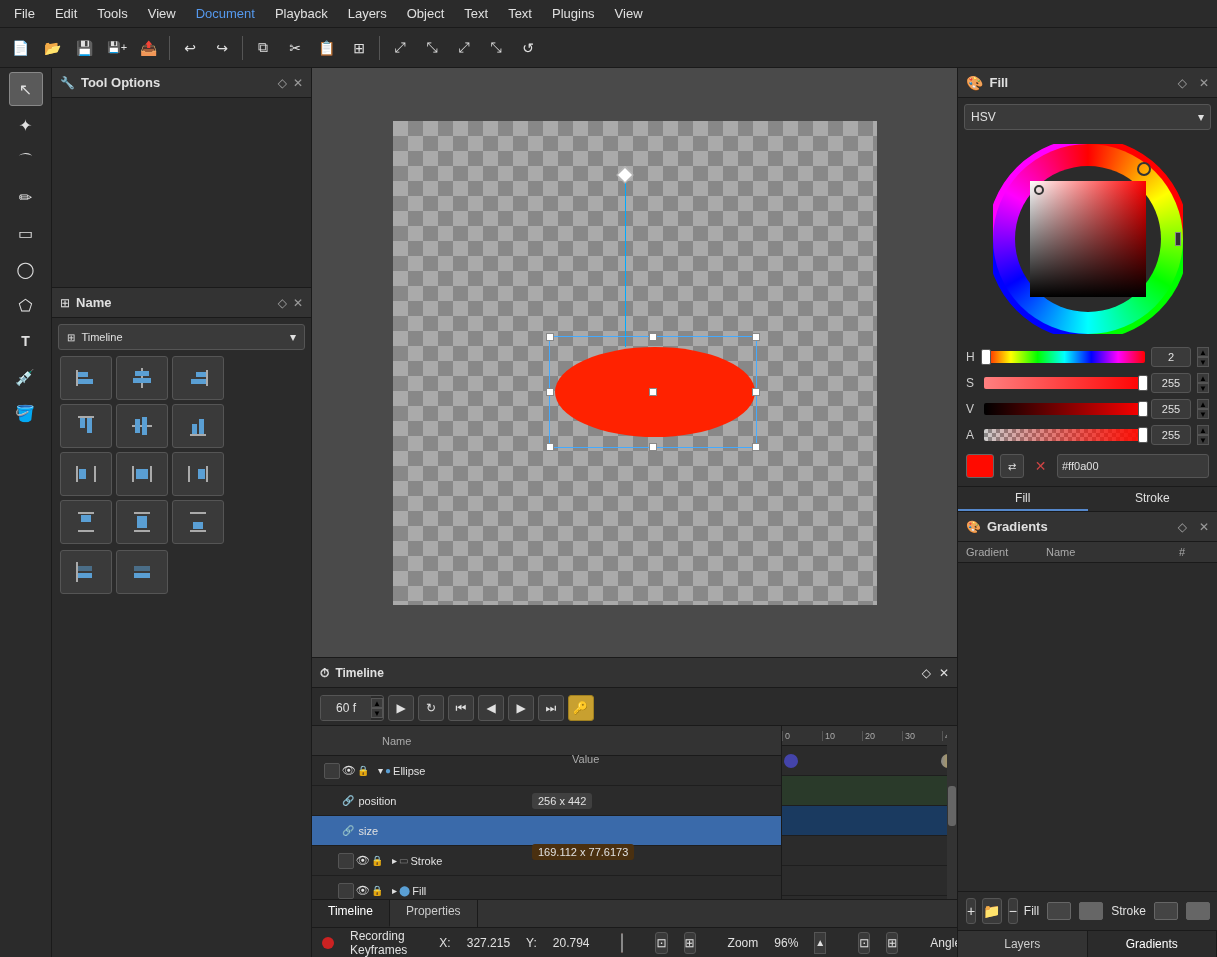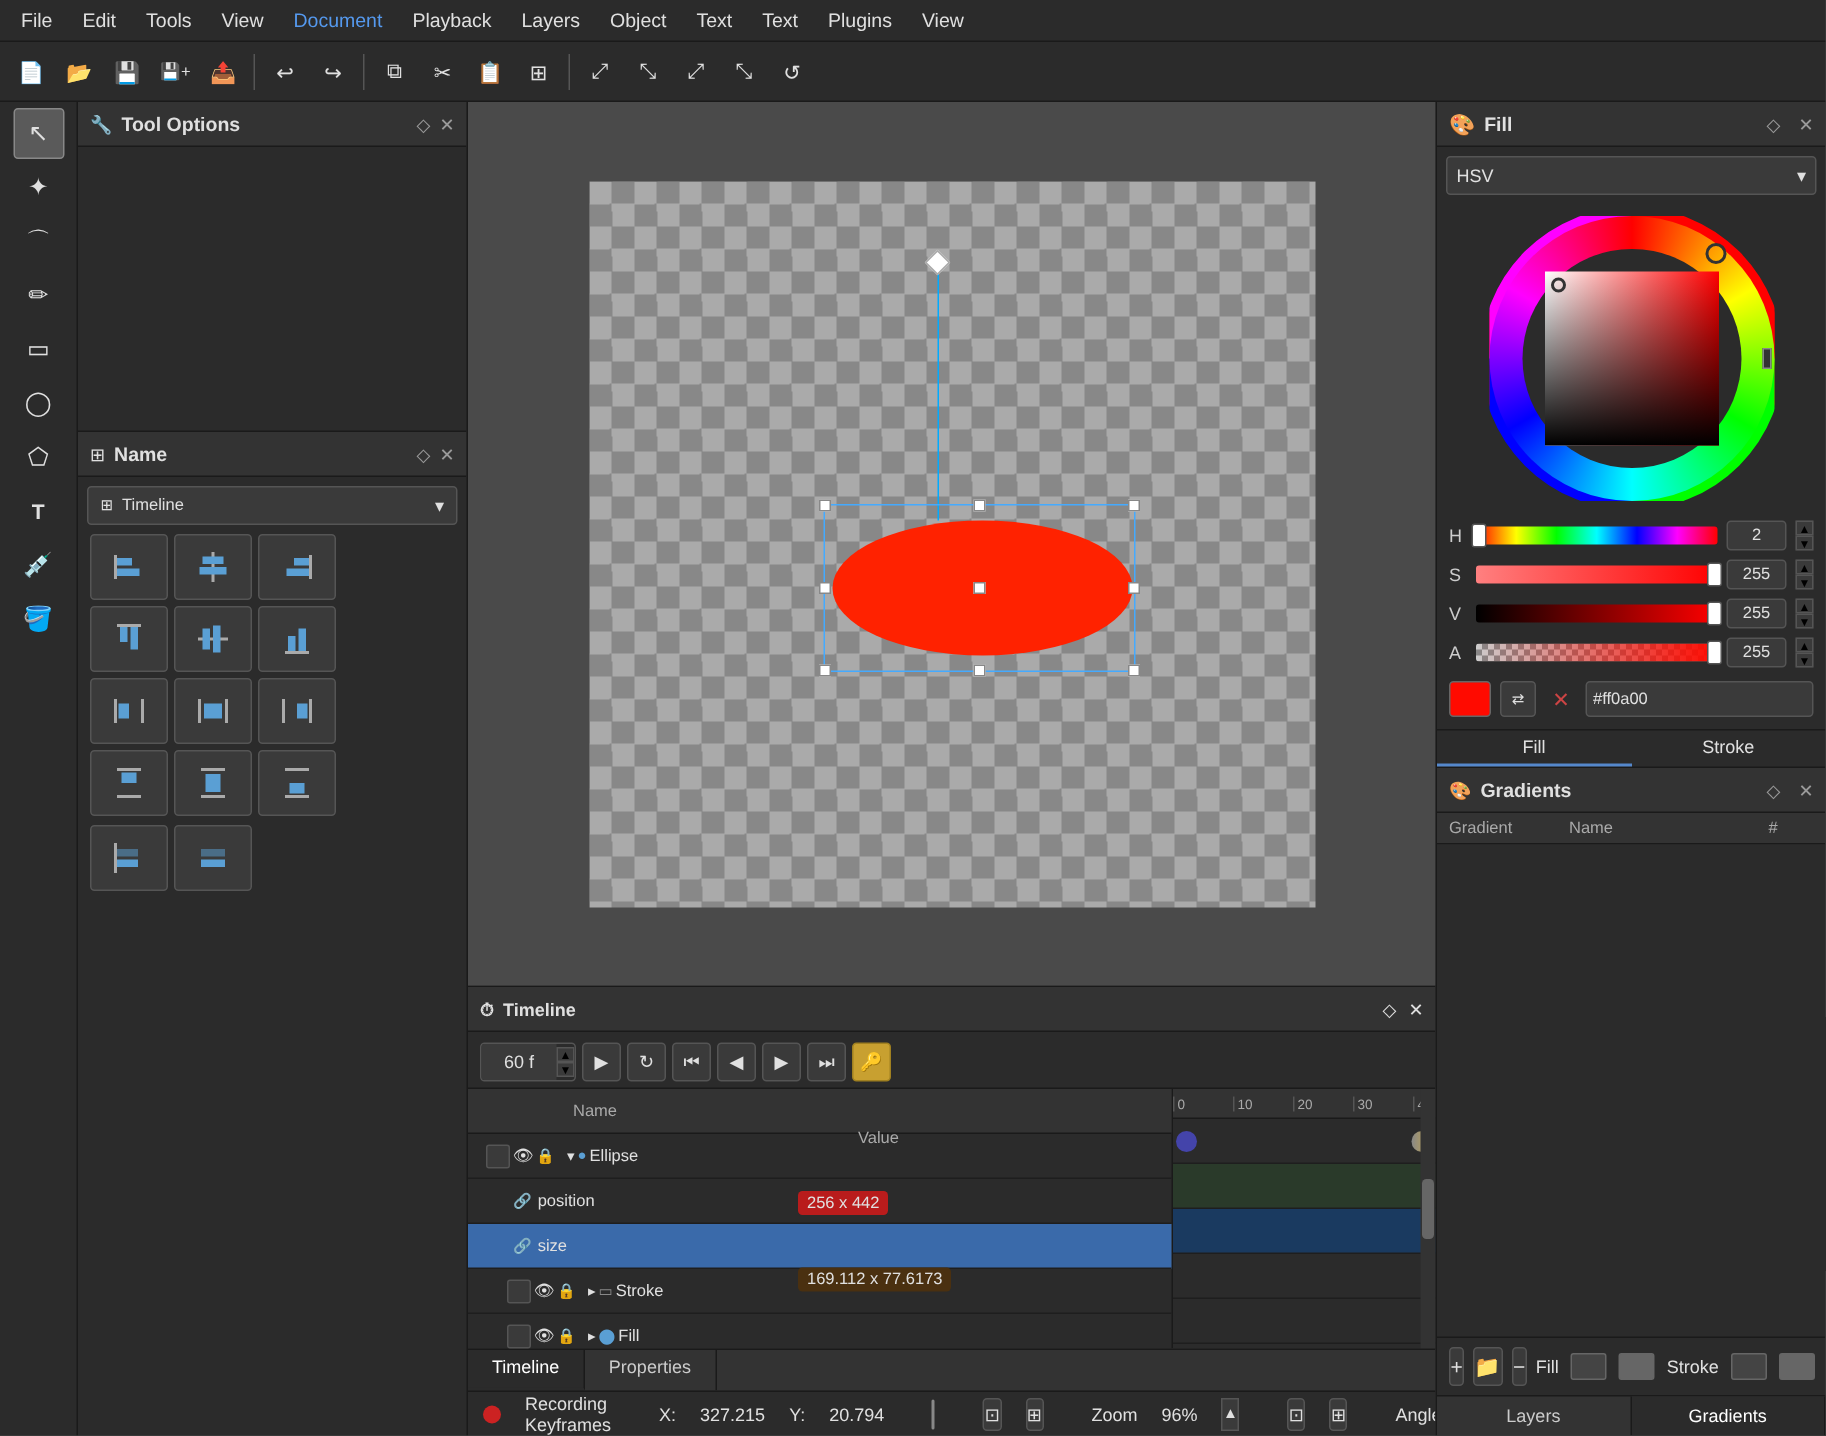--- a/index.html
+++ b/index.html
@@ -46,21 +46,21 @@
 
     
     .timeline-table { flex: 1; display: flex; overflow: hidden; }
     .timeline-names { width: 470px; border-right: 1px solid #1a1a1a; overflow-y: auto; flex-shrink: 0; }
 
     .tl-col-header { display: flex; align-items: center; background: #333; border-bottom: 1px solid #1a1a1a; height: 30px; padding: 0 4px; font-size: 11px; color: #aaa; }
     .tl-col-name { flex: 0 0 190px; padding-left: 4px; }
     .tl-col-value { flex: 1; padding-left: 4px; margin-top: 36px; }
 
     .tl-row { display: flex; align-items: center; height: 30px; border-bottom: 1px solid #1e1e1e; }
-    .prop-value-bg { background: #b91c1c; border-radius: 3px; padding: 2px 6px; font-size: 11px; }
+    .prop-value-bg { background: #404040; border-radius: 3px; padding: 2px 6px; font-size: 11px; }
     .prop-value-selected { background: #4a3010; border-radius: 3px; padding: 2px 6px; font-size: 11px; }
 
     
     .tl-ruler { height: 20px; background: #333; border-bottom: 1px solid #1a1a1a; position: relative; display: flex; align-items: center; }
     .ruler-marks { display: flex; font-size: 9px; color: #aaa; }
     .ruler-mark { width: 40px; border-left: 1px solid #555; padding-left: 2px; }
 
     
     .timeline-tabs { display: flex; background: #333; border-top: 1px solid #1a1a1a; height: 28px; }
     .tl-tab { padding: 4px 16px; cursor: pointer; font-size: 12px; border-right: 1px solid #1a1a1a; color: #ccc; }

